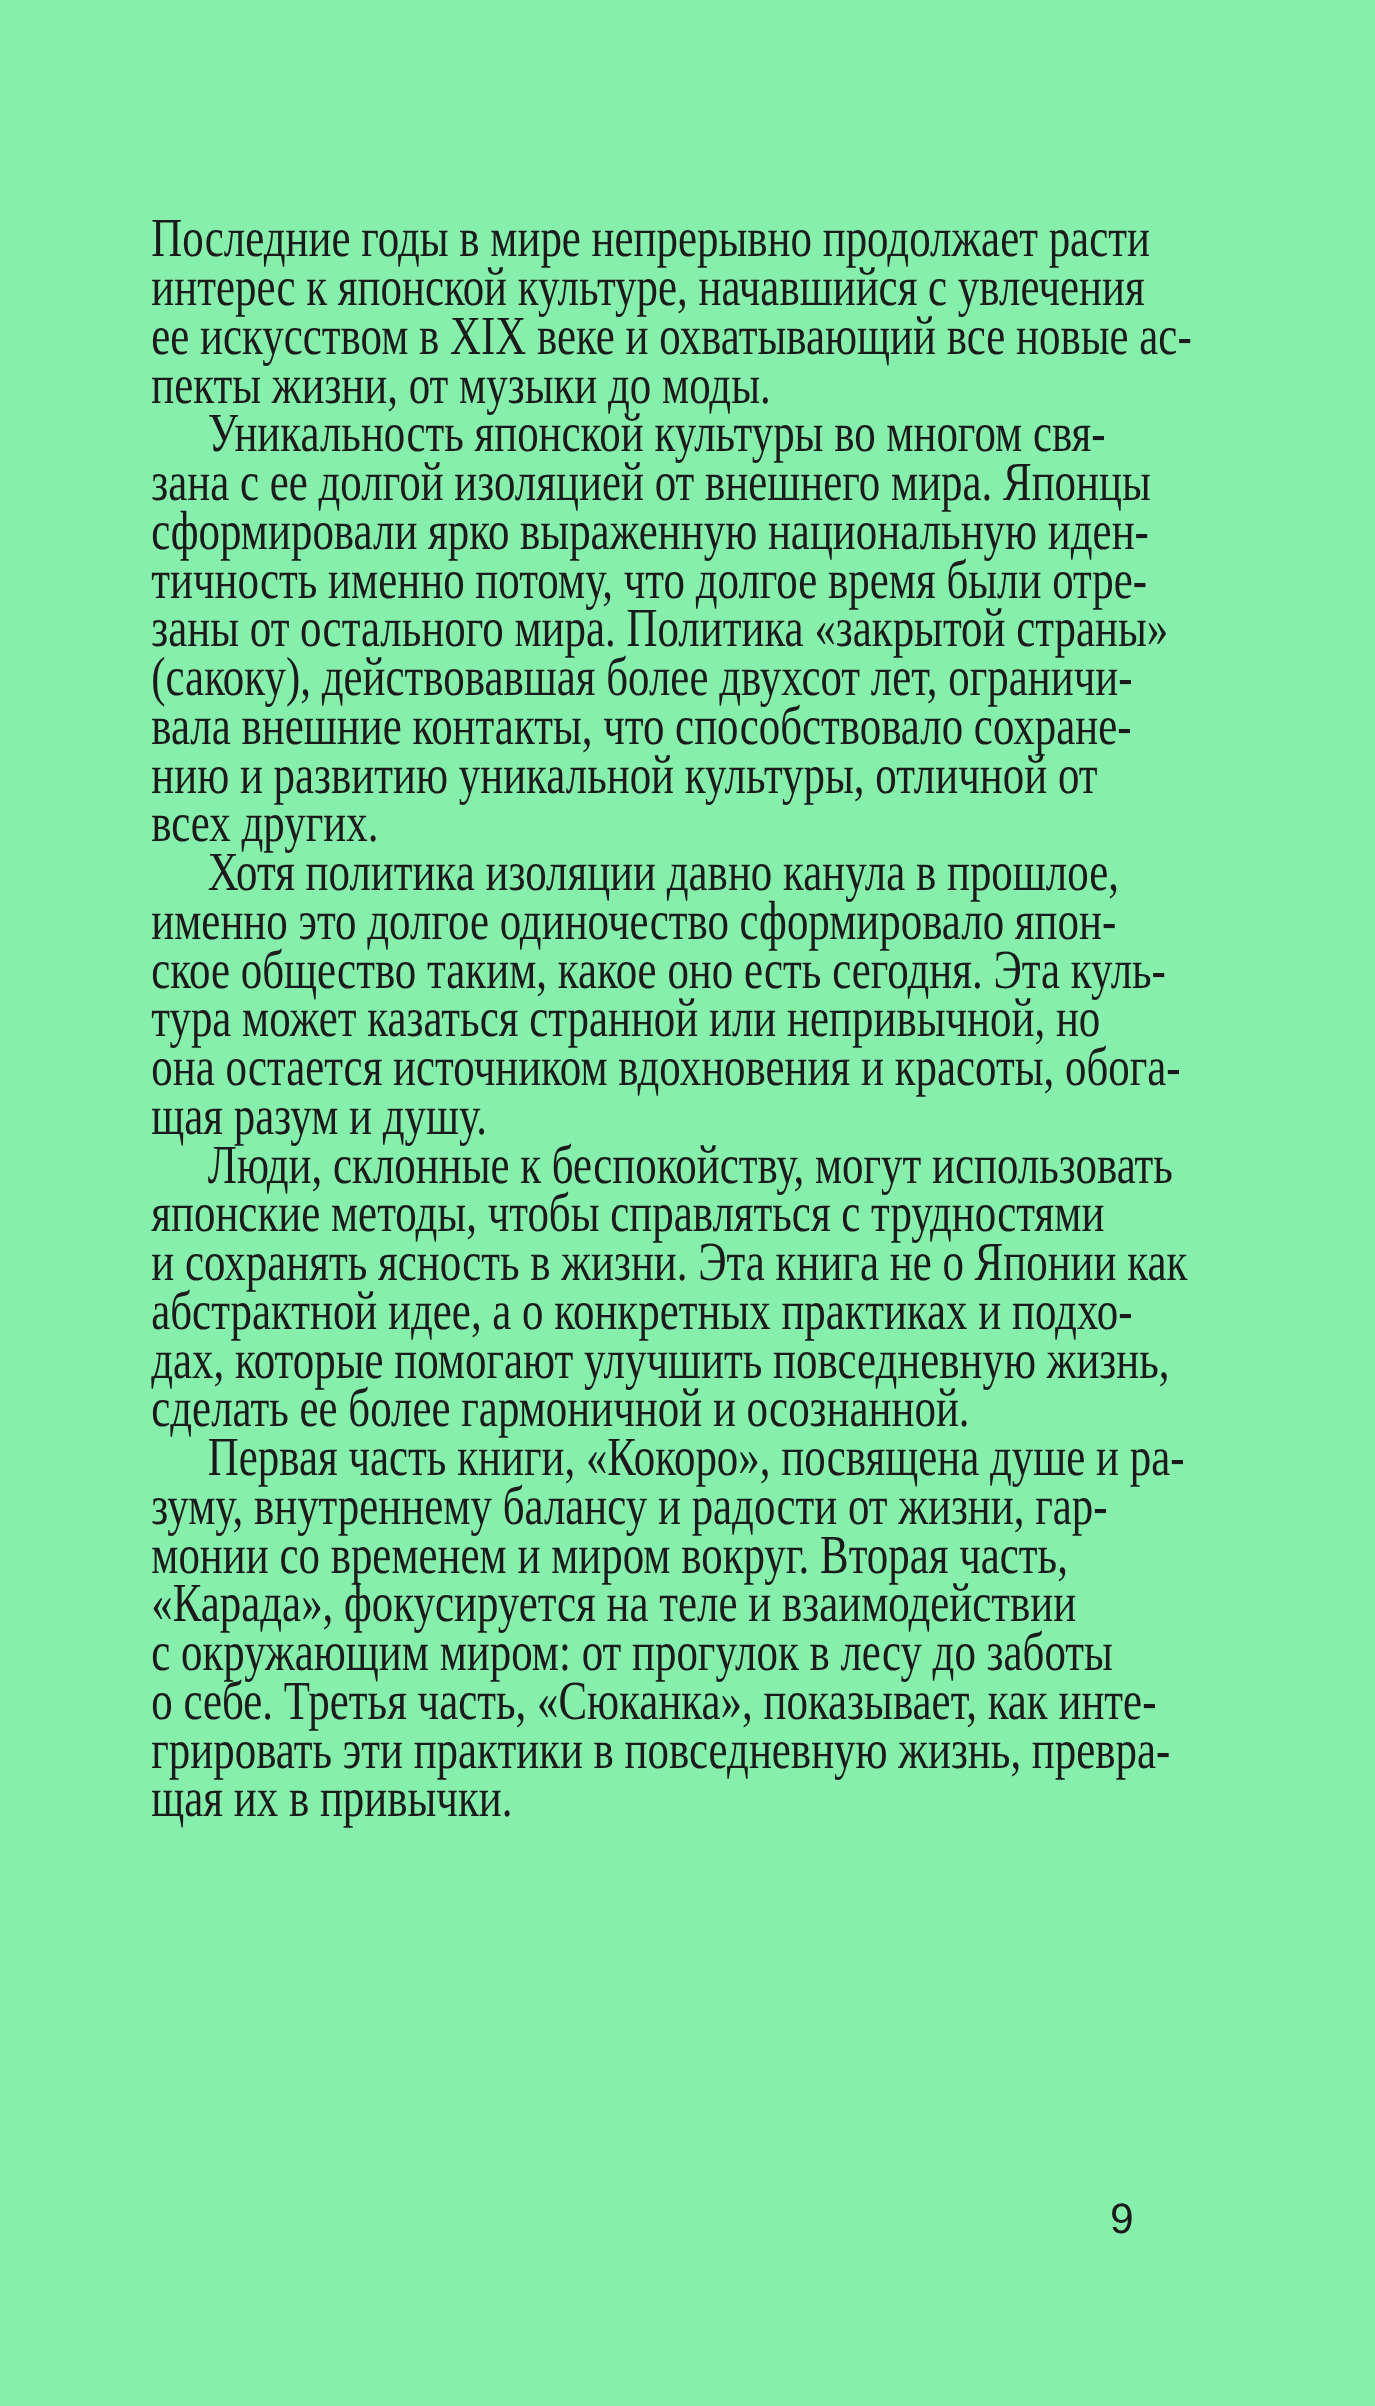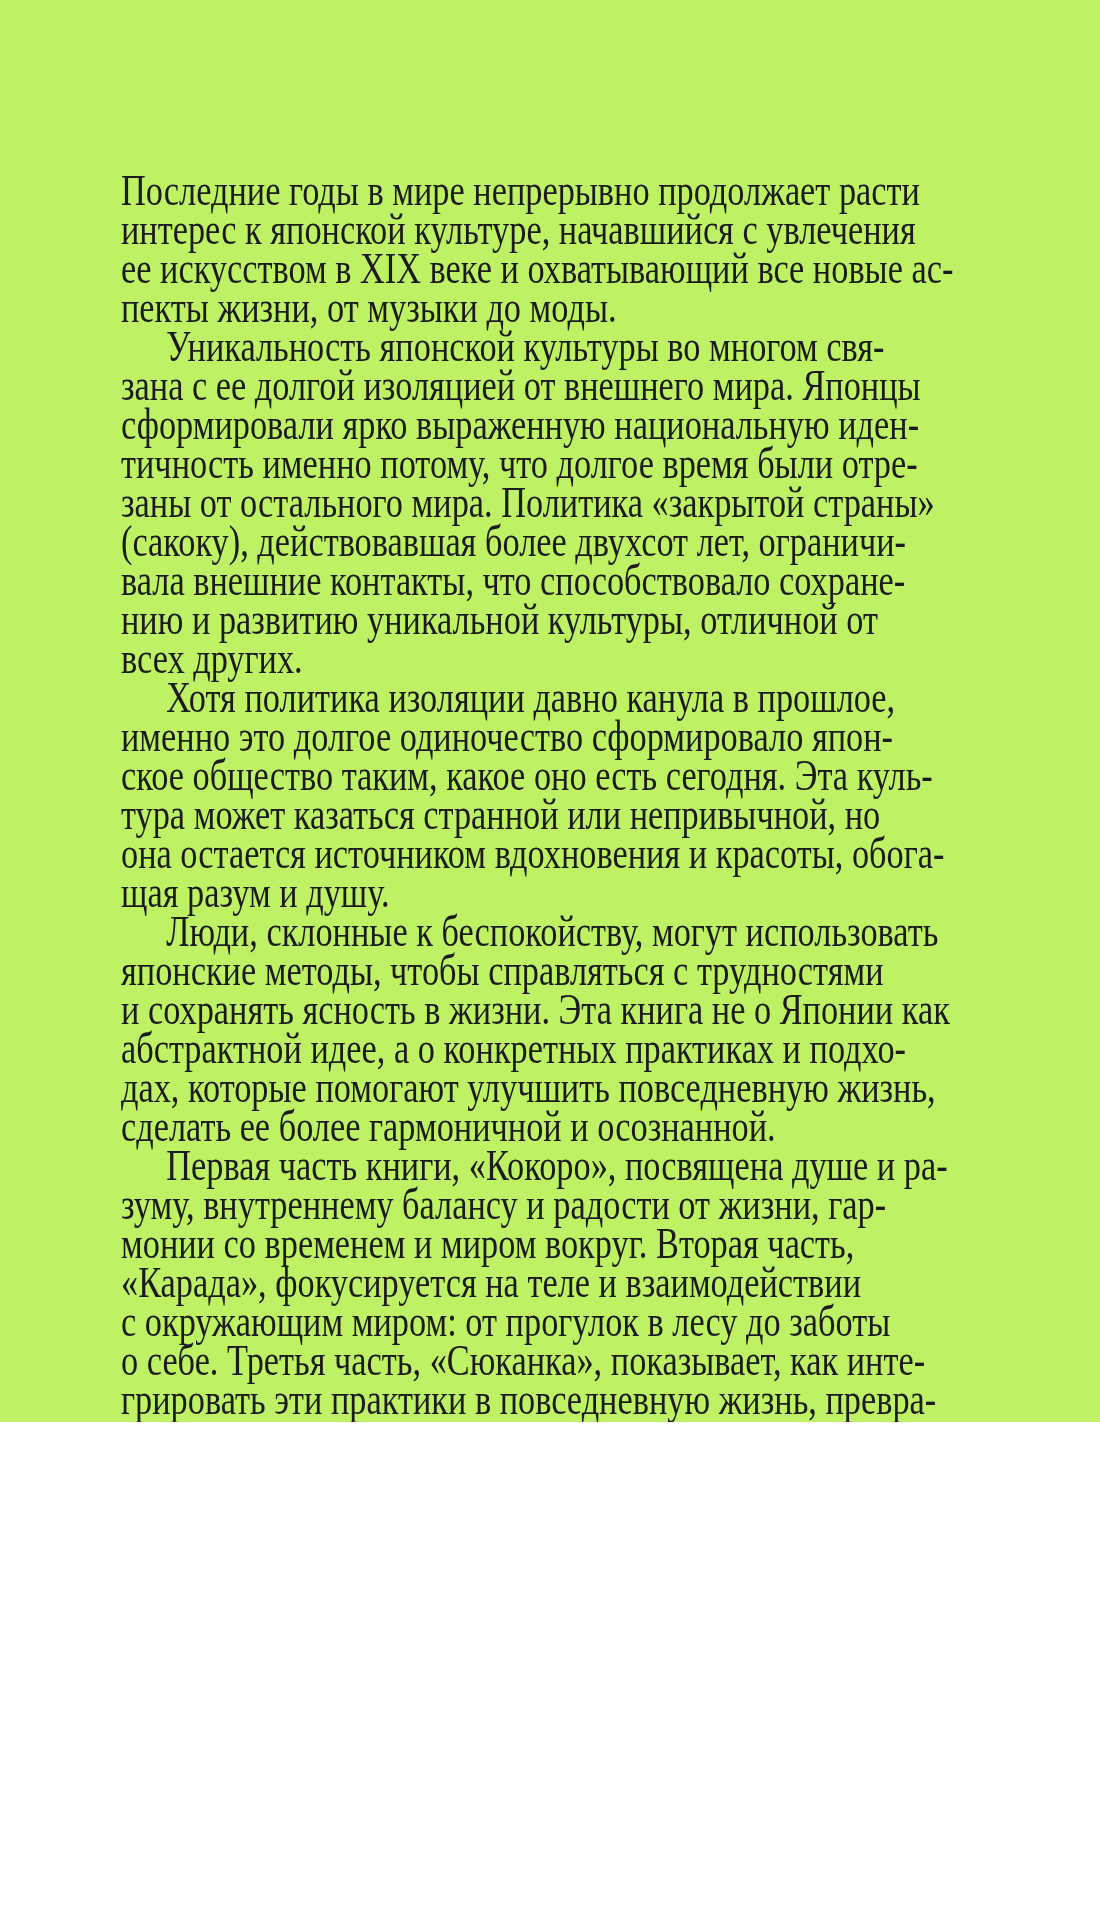--- a/index.html
+++ b/index.html
@@ -3,22 +3,22 @@
 <meta charset="utf-8">
 <style>
   html, body {
     margin: 0;
     padding: 0;
     background: #ffffff;
   }
   .book-page {
     position: relative;
     width: 1100px;
-    height: 1422px;
-    background: #bef264;
+    height: 1925px;
+    background: #86efac;
     overflow: hidden;
   }
   
   .text-block {
     position: absolute;
     left: 121px;
     top: 171px;
     width: 1060px;
     transform: scaleX(0.78);
     transform-origin: 0 0;

